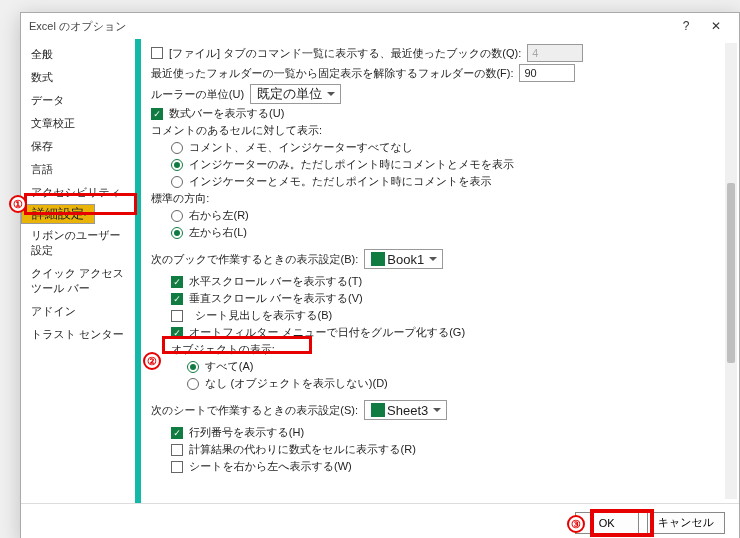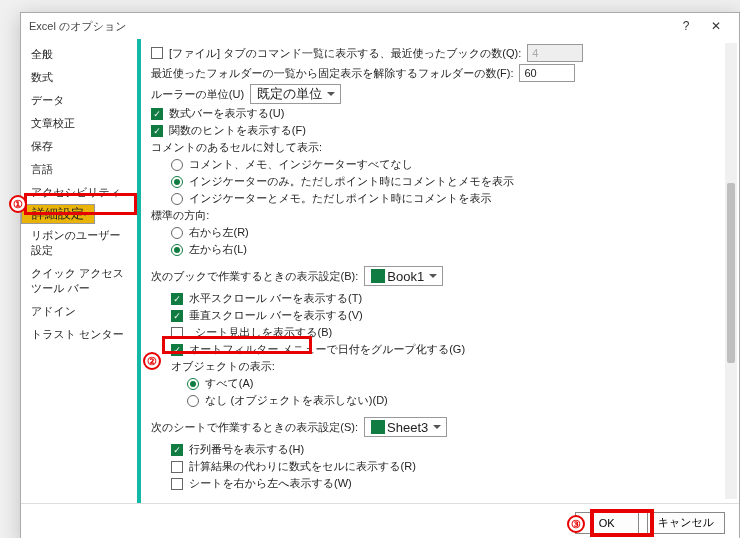--- a/index.html
+++ b/index.html
@@ -2,21 +2,21 @@
 <html><head>
 <meta charset="utf-8">
 <style>
   * { box-sizing: border-box; font-family: "Yu Gothic UI", "Meiryo", sans-serif; }
   body { margin: 0; background: #f0f0f0; width: 740px; height: 538px; overflow: hidden; position: relative; }
   .dialog { position: absolute; left: 20px; top: 0; width: 720px; height: 530px; background: #fff; border: 1px solid #aaa; box-shadow: 0 4px 20px rgba(0,0,0,.2); display: flex; flex-direction: column; margin-top: 12px; }
   .titlebar { height: 26px; display: flex; align-items: center; padding: 0 8px; font-size: 11px; color: #444; }
   .titlebar .title { flex: 1; }
   .titlebar .btn { width: 30px; text-align: center; font-size: 12px; color: #333; }
   .body { flex: 1; display: flex; overflow: hidden; }
-  .sidebar { width: 120px; border-right: 4px solid #14b8a6; padding: 4px 0; font-size: 11px; color: #222; position: relative; }
+  .sidebar { width: 120px; border-right: 6px solid #14b8a6; padding: 4px 0; font-size: 11px; color: #222; position: relative; }
   .sidebar .item { padding: 4px 10px; cursor: pointer; }
   .sidebar .item.sel { background: #eab308; }
   .sidebar .highlight-box { position: absolute; border: 3px solid #e60000; pointer-events: none; }
   .content { flex: 1; position: relative; overflow: hidden; }
   .scroll { position: absolute; inset: 4px 18px 4px 4px; overflow: hidden; font-size: 11px; color: #222; }
   .scrollbar { position: absolute; right: 2px; top: 4px; bottom: 4px; width: 12px; background: #f0f0f0; }
   .scrollbar .thumb { position: absolute; left: 2px; right: 2px; top: 140px; height: 180px; background: #bfbfbf; border-radius: 2px; }
   .row { display: flex; align-items: center; gap: 6px; padding: 1px 0 1px 6px; }
   .row.indent1 { padding-left: 26px; }
   .row.indent2 { padding-left: 42px; }
@@ -70,33 +70,29 @@
     <div class="content">
       <div class="scroll">
 
         <div class="row">
           <span class="chk"></span>
           <span>[ファイル] タブのコマンド一覧に表示する、最近使ったブックの数(Q):</span>
           <span class="spin dis">4</span>
         </div>
         <div class="row">
           <span>最近使ったフォルダーの一覧から固定表示を解除するフォルダーの数(F):</span>
-          <span class="spin">60</span>
+          <span class="spin">90</span>
         </div>
         <div class="row">
           <span>ルーラーの単位(U)</span>
           <span class="sel">既定の単位</span>
         </div>
         <div class="row">
           <span class="chk on"></span>
           <span>数式バーを表示する(U)</span>
-        </div>
-        <div class="row">
-          <span class="chk on"></span>
-          <span>関数のヒントを表示する(F)</span>
         </div>
         <div class="row">コメントのあるセルに対して表示:</div>
         <div class="row indent1">
           <span class="rad"></span>
           <span>コメント、メモ、インジケーターすべてなし</span>
         </div>
         <div class="row indent1">
           <span class="rad on"></span>
           <span>インジケーターのみ。ただしポイント時にコメントとメモを表示</span>
         </div>

